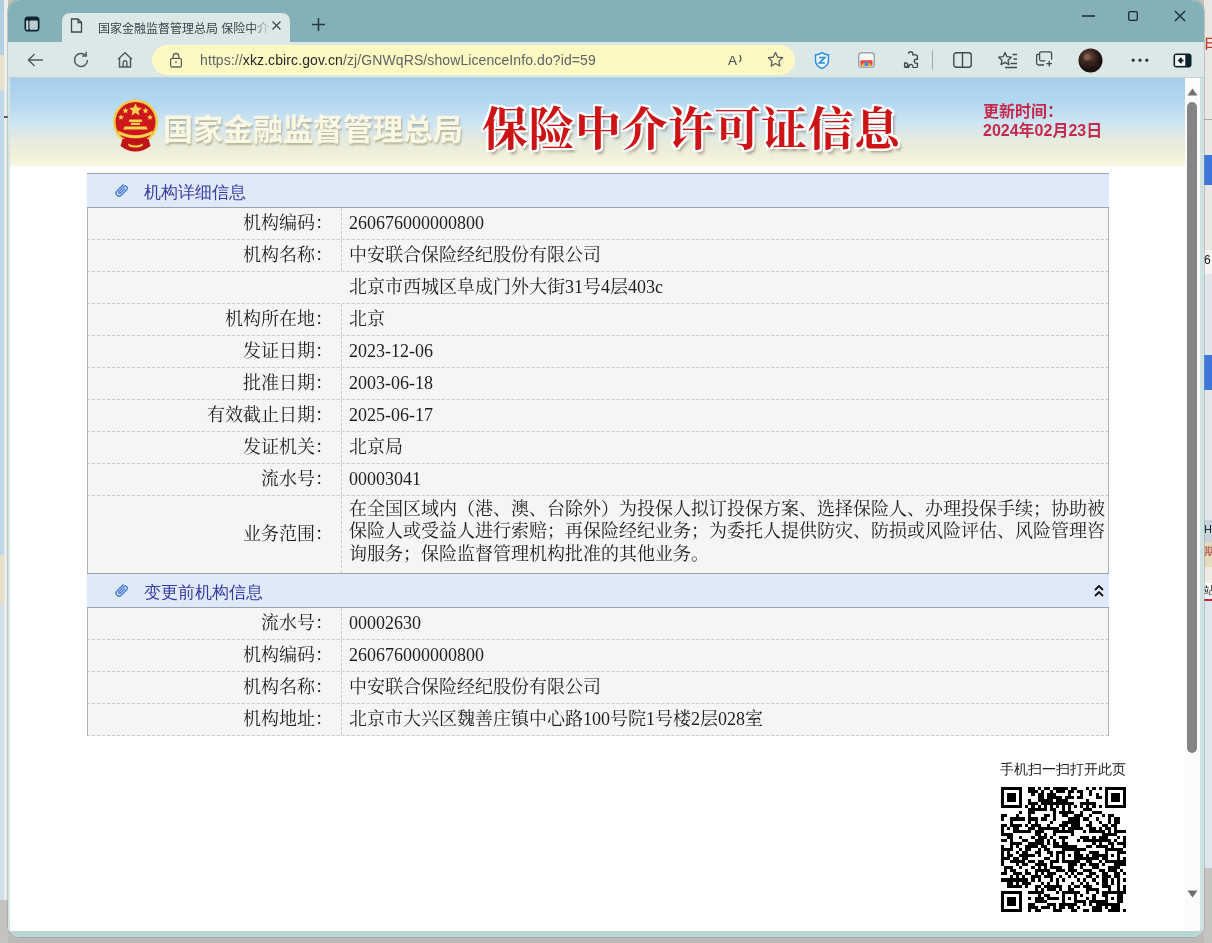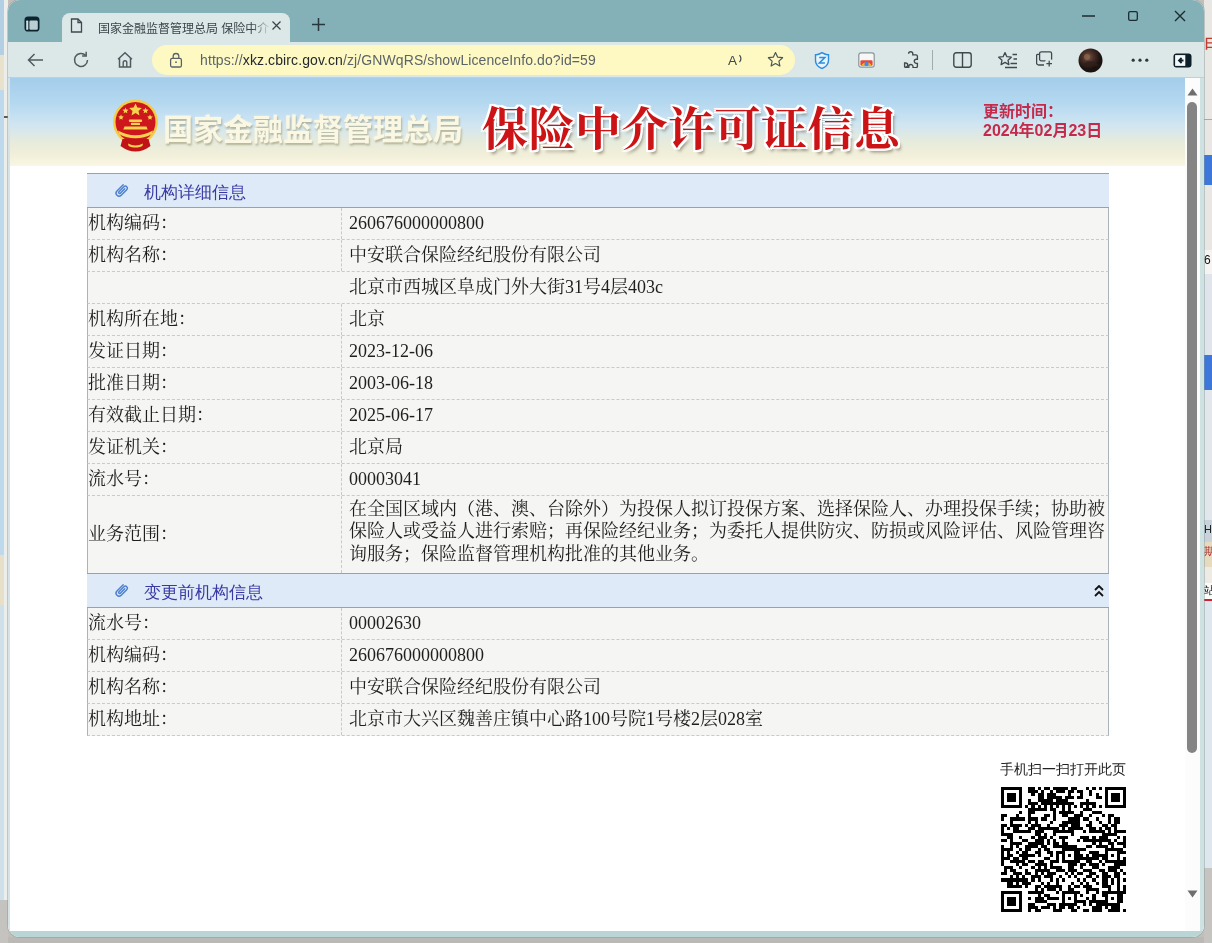--- a/index.html
+++ b/index.html
@@ -22,21 +22,21 @@
 #banner{position:absolute;left:0;top:0;width:100%;height:88px;background:linear-gradient(180deg,#a4cdeb 0%,#b4d8f0 28%,#cfe5f2 52%,#e6ebdc 72%,#f2efd9 88%,#f9f6e4 100%)}
 #gtitle{position:absolute;left:155px;top:27px;font-size:30px;font-weight:bold;color:#faf7e3;letter-spacing:0;white-space:nowrap;text-shadow:1px 2px 2px rgba(140,135,95,.55),0 0 2px rgba(255,255,255,.6)}
 #rtitle{position:absolute;left:474px;top:14px;font-size:46px;font-weight:bold;color:#cc1416;font-family:"Liberation Serif","Noto Serif CJK SC","Noto Serif SC",serif;white-space:nowrap;letter-spacing:0.5px;text-shadow:-2px -2px 0 #fff,2px -2px 0 #fff,-2px 2px 0 #fff,2px 2px 0 #fff,0 -2px 0 #fff,0 2px 0 #fff,-2px 0 0 #fff,2px 0 0 #fff,3px 4px 3px rgba(100,90,70,.55)}
 #udate{position:absolute;left:975px;top:24px;width:140px;text-align:left;font-size:16px;line-height:19px;font-weight:bold;color:#c52a4b}
 
 #tbl{position:absolute;left:79px;top:95px;width:1022px;font-family:"Liberation Serif","Noto Serif CJK SC","Noto Serif SC",serif;font-size:18px;color:#1e1e1e}
 .ic{position:absolute}
 .sechead{height:33px;background:#dfeaf8;border-top:1px solid #98a2ac;border-bottom:1px solid #98a2ac;position:relative;font-family:"Liberation Sans",sans-serif}
 .sechead .st{position:absolute;left:57px;top:7px;font-size:17px;font-weight:normal;color:#3939a4}
 .row{height:31px;background:#f5f5f3;border-bottom:1px dashed #c2cbd6;position:relative;border-left:1px solid #aab2ba;border-right:1px solid #aab2ba}
-.row .lbl{position:absolute;left:0;top:0;width:245px;height:100%;line-height:31px;border-right:1px dashed #c2cbd6;padding-right:8px}
+.row .lbl{position:absolute;left:0;top:0;width:245px;height:100%;text-align:right;line-height:31px;border-right:1px dashed #c2cbd6;padding-right:8px}
 .row .val{position:absolute;left:261px;top:0;line-height:31px;white-space:nowrap}
 .row.big{height:77px;border-bottom:none}
 .row.big .lbl{line-height:77px}
 .row.big .val{line-height:22.4px;white-space:normal;width:760px;top:2px}
 
 #qrwrap{position:absolute;left:96px;top:683px;width:1022px;text-align:right}
 
 #sbar{position:absolute;right:4px;top:0;width:15px;height:853px;background:#fcfcfc}
 #sthumb{position:absolute;left:2px;top:24px;width:10px;height:651px;background:#848484;border-radius:5px}
 </style>

